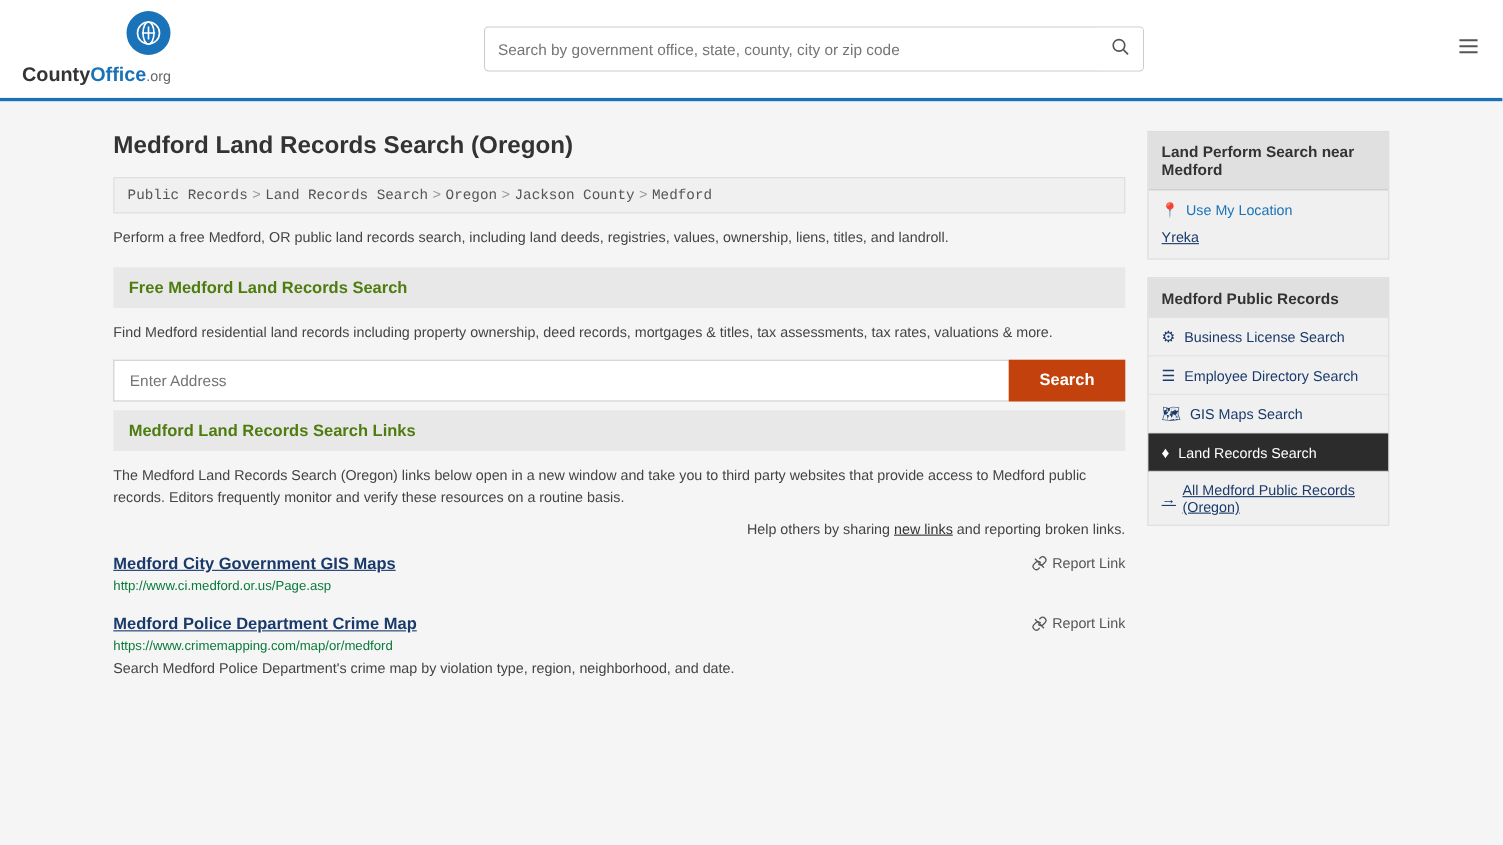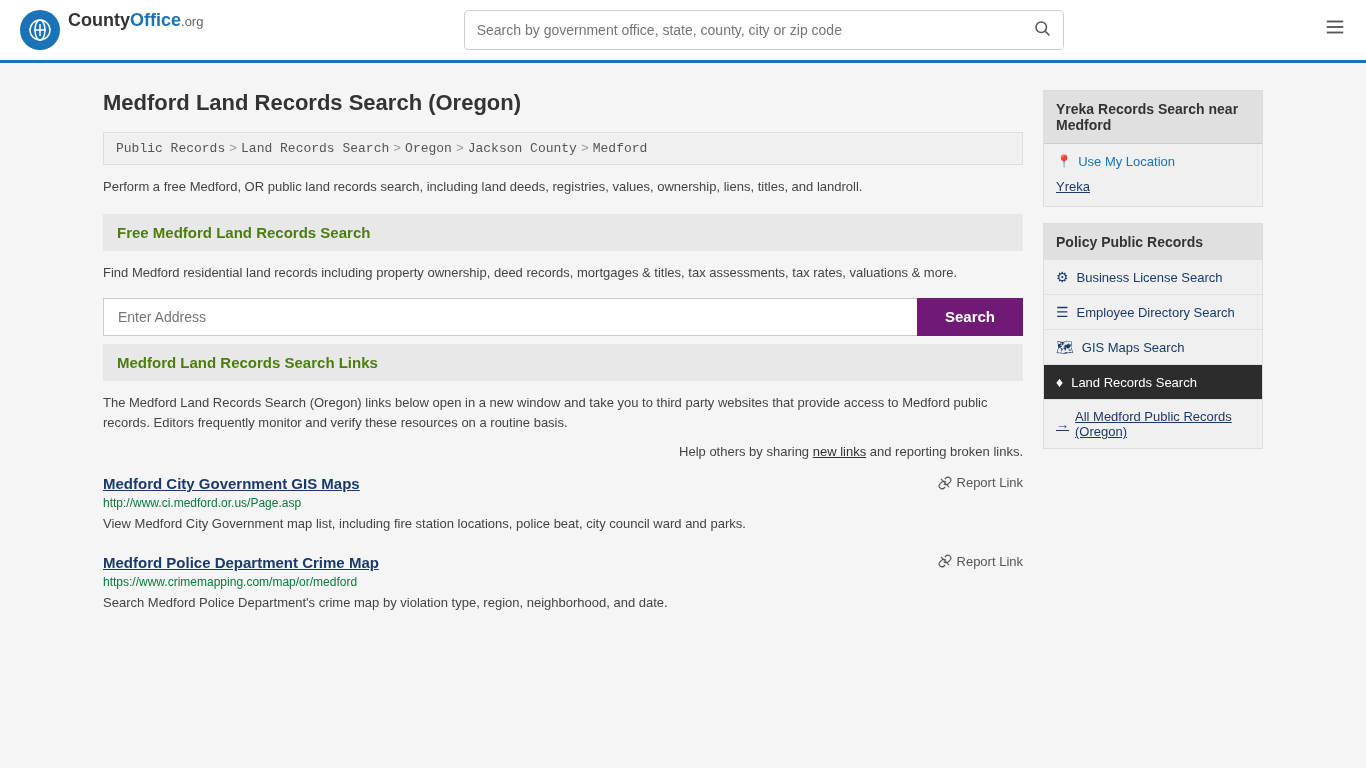--- a/index.html
+++ b/index.html
@@ -9,22 +9,23 @@
     .header {
       background: #fff;
       border-bottom: 3px solid #1a73b8;
       padding: 10px 20px;
       display: flex;
       align-items: center;
       justify-content: space-between;
     }
     .logo-area {
       display: flex;
-      align-items: flex-start;
+      align-items: flex-end;
       gap: 8px;
+      flex-direction: column;
     }
     .logo-circle {
       width: 40px;
       height: 40px;
       border-radius: 50%;
       background: #1a73b8;
       display: flex;
       align-items: center;
       justify-content: center;
       color: white;
@@ -136,21 +137,21 @@
     .address-search input {
       flex: 1;
       padding: 10px 14px;
       border: 1px solid #ccc;
       border-right: none;
       font-size: 14px;
       outline: none;
       color: #999;
     }
     .address-search button {
-      background: #701a75;
+      background: #c2410c;
       color: white;
       border: none;
       padding: 10px 28px;
       font-size: 15px;
       font-weight: bold;
       cursor: pointer;
     }
     .search-disclaimer {
       font-size: 11px;
       color: #666;
@@ -370,21 +371,20 @@
         <div class="report-link">
           <svg width="14" height="14" viewBox="0 0 24 24" fill="none" stroke="#555" stroke-width="2">
             <path d="M10 13a5 5 0 0 0 7.54.54l3-3a5 5 0 0 0-7.07-7.07l-1.72 1.71"></path>
             <path d="M14 11a5 5 0 0 0-7.54-.54l-3 3a5 5 0 0 0 7.07 7.07l1.71-1.71"></path>
             <line x1="5" y1="5" x2="19" y2="19"></line>
           </svg>
           <span>Report Link</span>
         </div>
       </div>
       <div class="link-url">http://www.ci.medford.or.us/Page.asp</div>
-      <p class="link-desc">View Medford City Government map list, including fire station locations, police beat, city council ward and parks.</p>
     </div>
 
     <div class="link-item">
       <div class="link-item-header">
         <span class="link-item-title">Medford Police Department Crime Map</span>
         <div class="report-link">
           <svg width="14" height="14" viewBox="0 0 24 24" fill="none" stroke="#555" stroke-width="2">
             <path d="M10 13a5 5 0 0 0 7.54.54l3-3a5 5 0 0 0-7.07-7.07l-1.72 1.71"></path>
             <path d="M14 11a5 5 0 0 0-7.54-.54l-3 3a5 5 0 0 0 7.07 7.07l1.71-1.71"></path>
             <line x1="5" y1="5" x2="19" y2="19"></line>
@@ -394,32 +394,32 @@
       </div>
       <div class="link-url">https://www.crimemapping.com/map/or/medford</div>
       <p class="link-desc">Search Medford Police Department's crime map by violation type, region, neighborhood, and date.</p>
     </div>
 
   </div>
 
   <div class="sidebar">
 
     <div class="sidebar-section">
-      <div class="sidebar-section-title">Yreka Records Search near Medford</div>
+      <div class="sidebar-section-title">Land Perform Search near Medford</div>
       <div class="sidebar-section-body">
         <div class="sidebar-location">
           <span>📍</span>
           <span>Use My Location</span>
         </div>
         <a class="sidebar-link">Yreka</a>
       </div>
     </div>
 
     <div class="sidebar-section">
-      <div class="sidebar-section-title-2">Policy Public Records</div>
+      <div class="sidebar-section-title-2">Medford Public Records</div>
 
       <div class="sidebar-menu-item">
         <span class="item-icon">⚙</span>
         <span>Business License Search</span>
       </div>
       <div class="sidebar-menu-item">
         <span class="item-icon">☰</span>
         <span>Employee Directory Search</span>
       </div>
       <div class="sidebar-menu-item">

